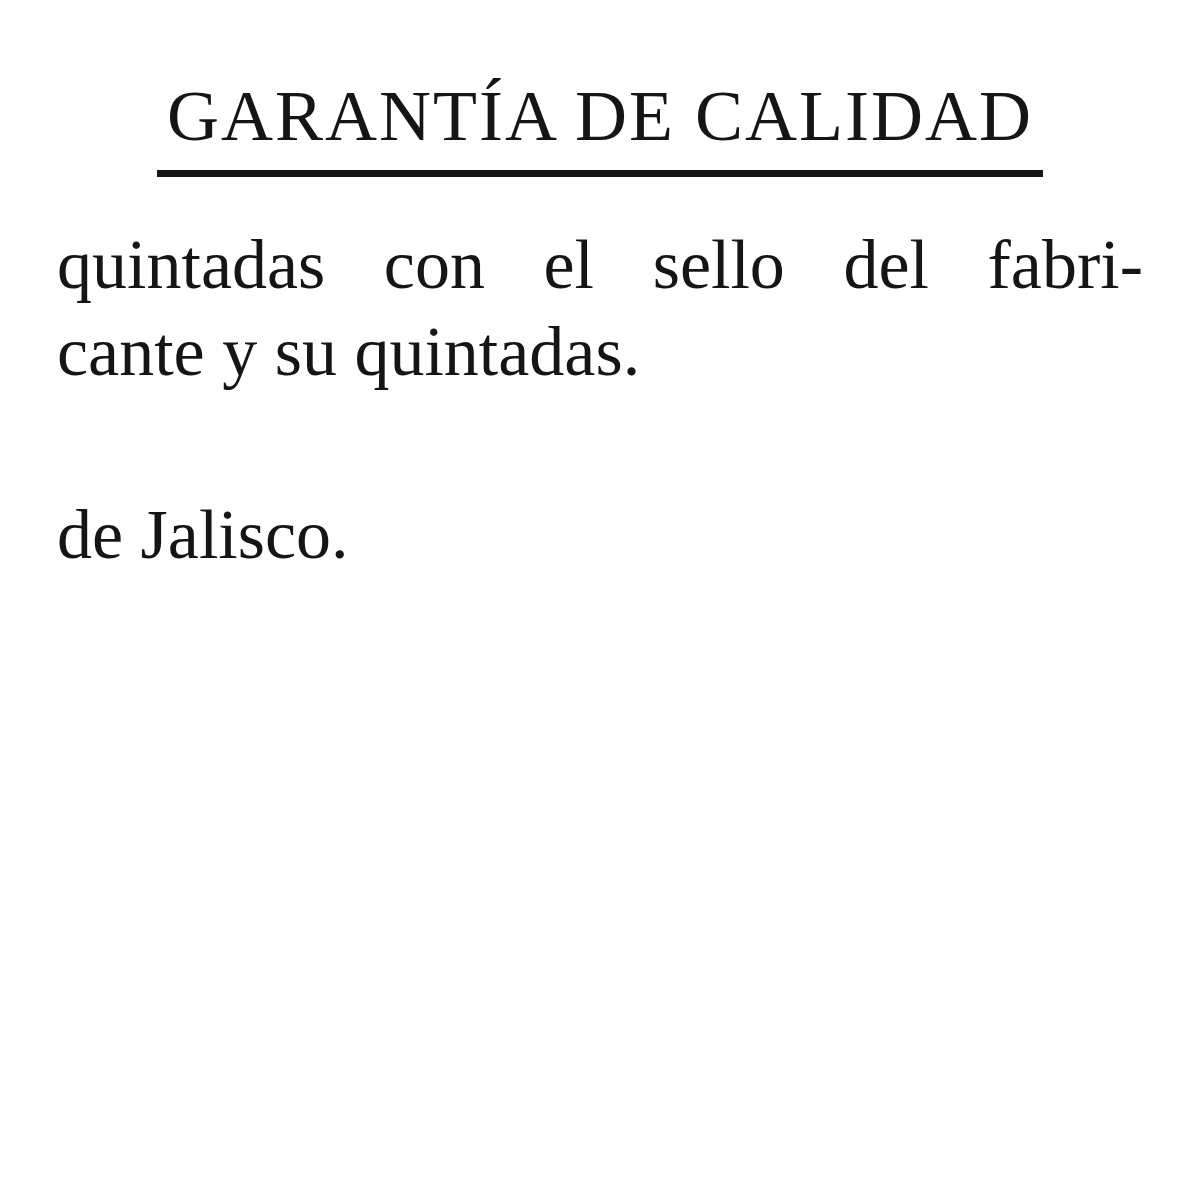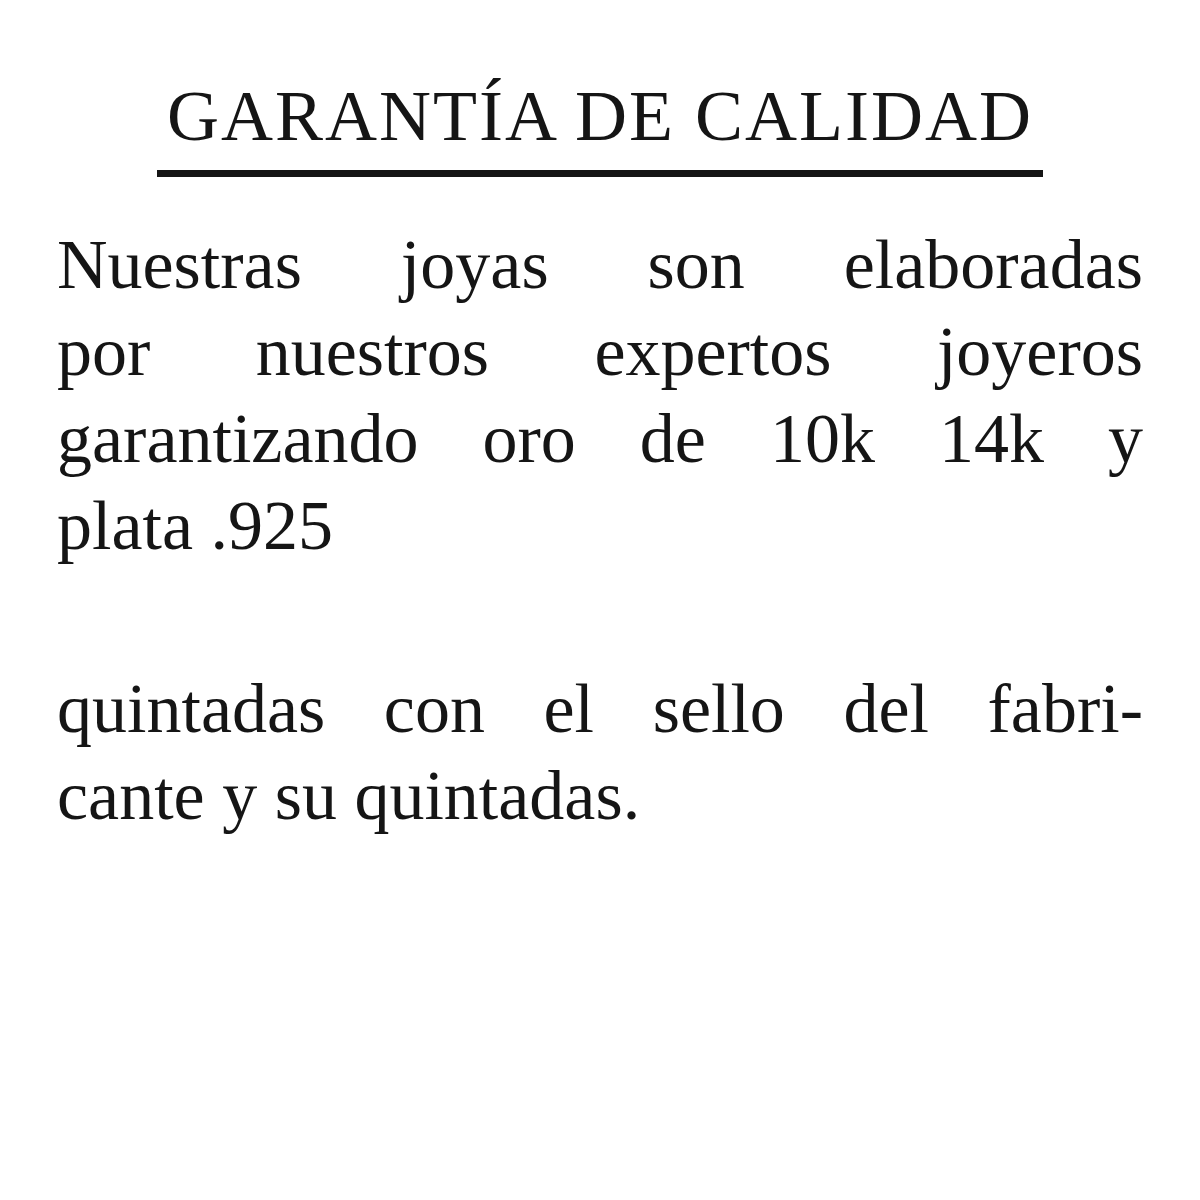--- a/index.html
+++ b/index.html
@@ -55,30 +55,25 @@
 <body>
 
 <div class="page">
 
   <div class="title-row">
     <div class="title">GARANTÍA DE CALIDAD</div>
   </div>
 
   <div class="content">
 
-    <div class="para">
-      <div class="line just">Nuestras joyas son elaboradas</div>
-      <div class="line just">por nuestros expertos joyeros</div>
-      <div class="line just">garantizando oro de 10k 14k y</div>
-      <div class="line left">plata .925</div>
-    </div>
 
     <div class="para">
       <div class="line just">quintadas con el sello del fabri-</div>
       <div class="line left">cante y su quintadas.</div>
     </div>
 
     <div class="para">
+      <div class="line left">de Jalisco.</div>
     </div>
 
   </div>
 
 </div>
 
 </body></html>

